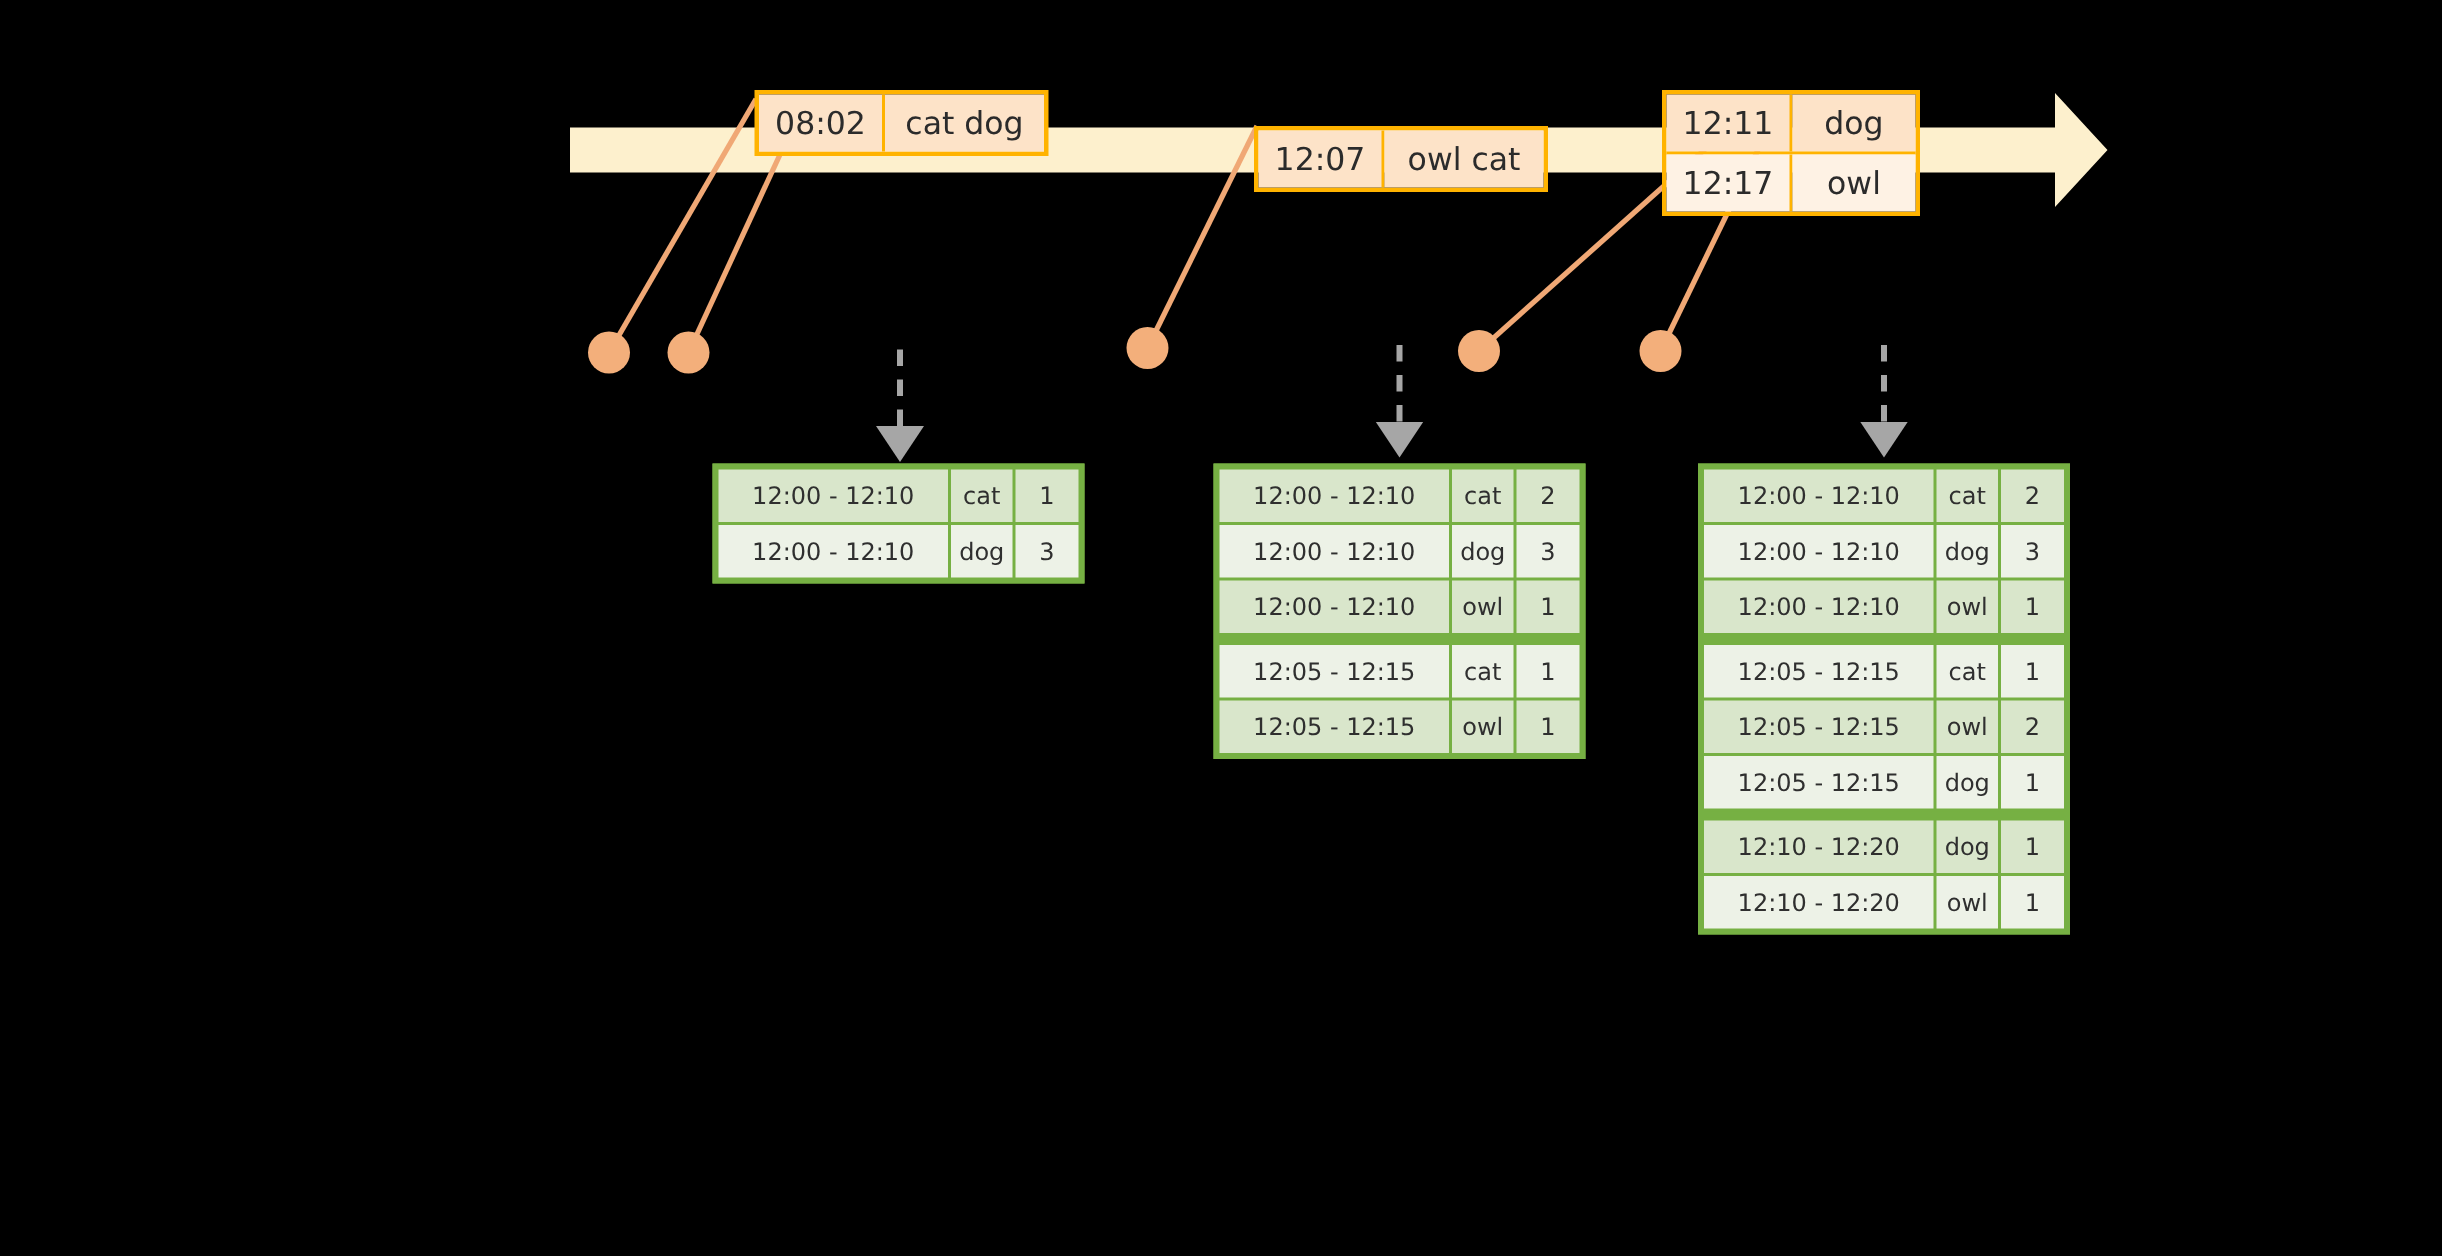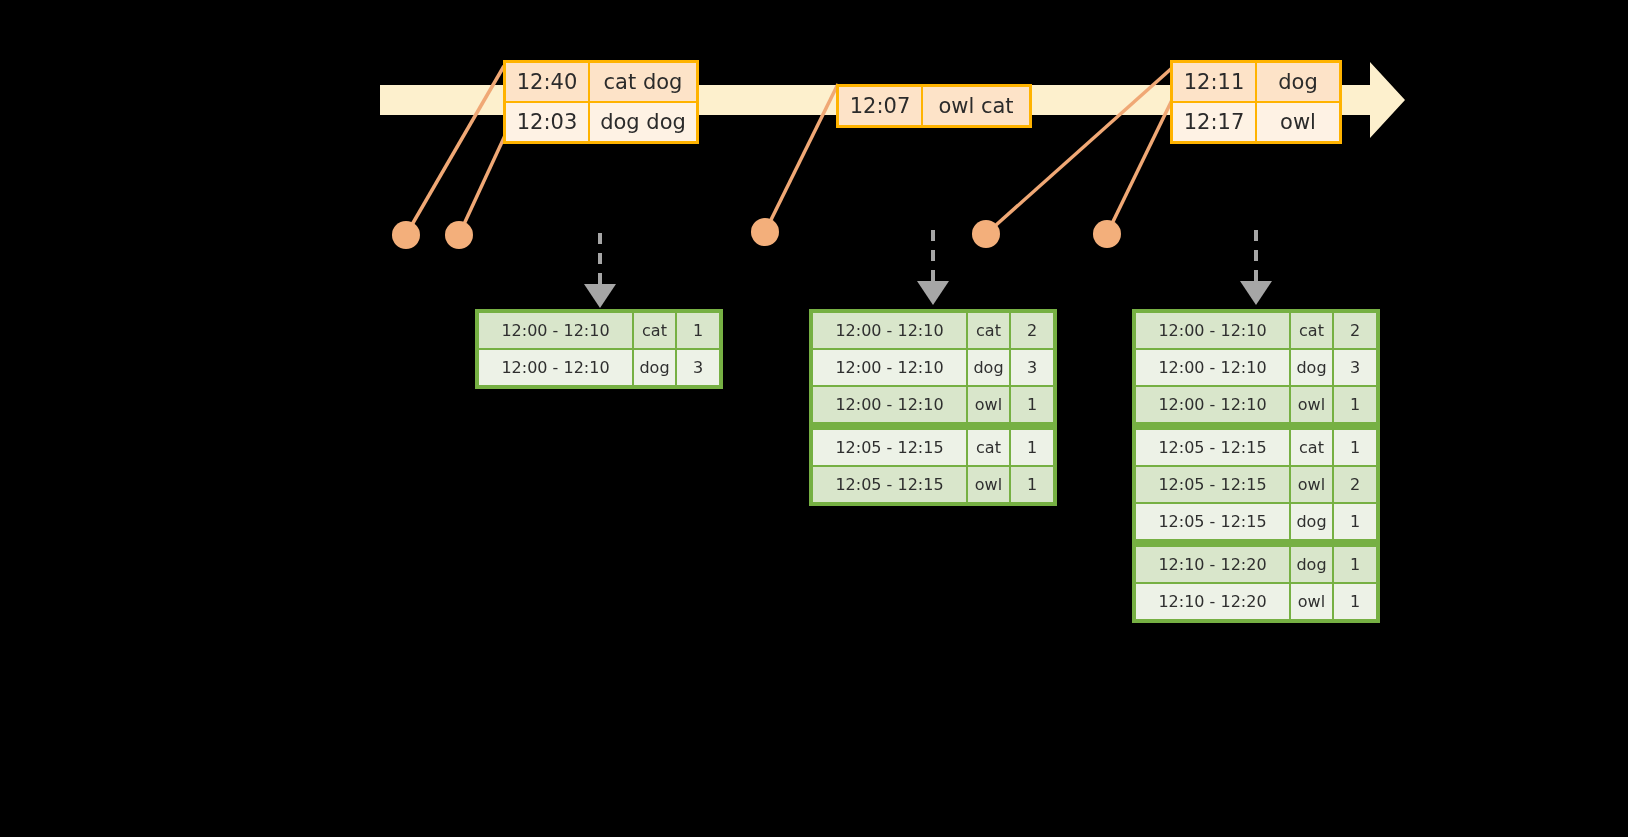--- a/index.html
+++ b/index.html
@@ -120,37 +120,33 @@
 
     <g stroke="#A6A6A6" stroke-width="4" stroke-dasharray="11 9" fill="none">
       <line x1="600" y1="233" x2="600" y2="296" marker-end="url(#dashhead)"></line>
       <line x1="933" y1="230" x2="933" y2="293" marker-end="url(#dashhead)"></line>
       <line x1="1256" y1="230" x2="1256" y2="293" marker-end="url(#dashhead)"></line>
     </g>
   </svg>
 
   <div class="event-box" style="left:503px; top:60px; width:196px;">
     <div class="event-row shade-a">
-      <div class="ev-cell ev-time">12:40</div>
+      <div class="ev-cell ev-time">08:02</div>
       <div class="ev-cell ev-val">cat dog</div>
-    </div>
-    <div class="event-row shade-b">
-      <div class="ev-cell ev-time">12:03</div>
-      <div class="ev-cell ev-val">dog dog</div>
     </div>
   </div>
 
   <div class="event-box" style="left:836px; top:84px; width:196px;">
     <div class="event-row shade-a">
       <div class="ev-cell ev-time">12:07</div>
       <div class="ev-cell ev-val">owl cat</div>
     </div>
   </div>
 
-  <div class="event-box" style="left:1170px; top:60px; width:172px;">
+  <div class="event-box" style="left:1108px; top:60px; width:172px;">
     <div class="event-row shade-a">
       <div class="ev-cell ev-time">12:11</div>
       <div class="ev-cell ev-val">dog</div>
     </div>
     <div class="event-row shade-b">
       <div class="ev-cell ev-time">12:17</div>
       <div class="ev-cell ev-val">owl</div>
     </div>
   </div>
 

